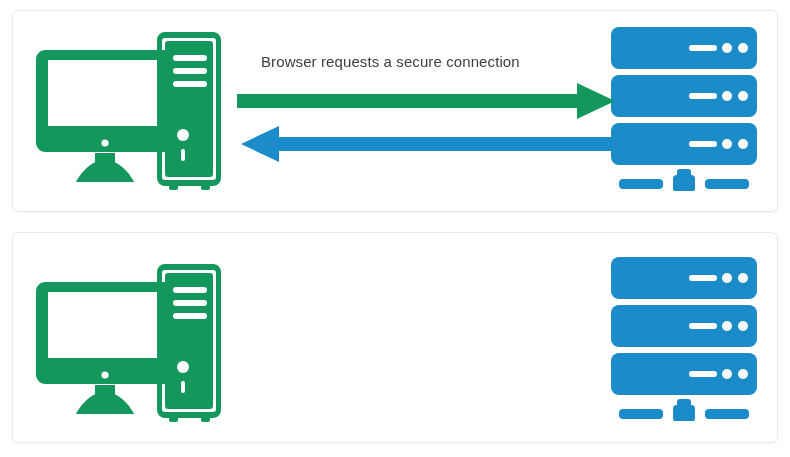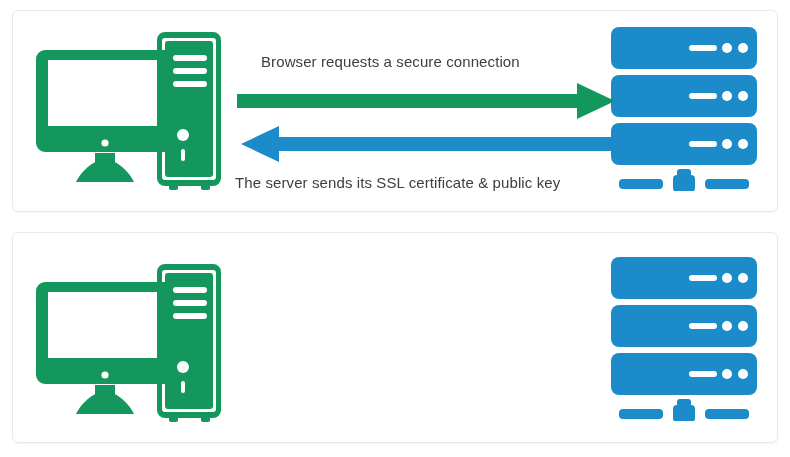--- a/index.html
+++ b/index.html
@@ -151,21 +151,20 @@
         <path d="M0 11 h340 v-11 l38 18 l-38 18 v-11 h-340 z" fill="#14975c"></path>
       </svg>
     </div>
 
     <div class="arrow arrow-blue-1">
       <svg width="388" height="36" viewBox="0 0 388 36" aria-hidden="true">
         <path d="M388 11 h-340 v-11 l-38 18 l38 18 v-11 h340 z" fill="#1b8bca"></path>
       </svg>
     </div>
 
-    <div class="caption caption-bottom">The server sends its SSL certificate &amp; public key</div>
   </div>
 
   <div class="panel panel-2">
 
     <div class="computer">
       <svg width="200" height="180" viewBox="0 0 200 180" aria-hidden="true">
         <g fill="#14975c">
           <path d="M14 33 h120 a9 9 0 0 1 9 9 v84 a9 9 0 0 1 -9 9 h-120 a9 9 0 0 1 -9 -9 v-84 a9 9 0 0 1 9 -9 z
                    M17 43 h114 v66 h-114 z" fill-rule="evenodd"></path>
           <circle cx="74" cy="126" r="3.6" fill="#ffffff"></circle>

